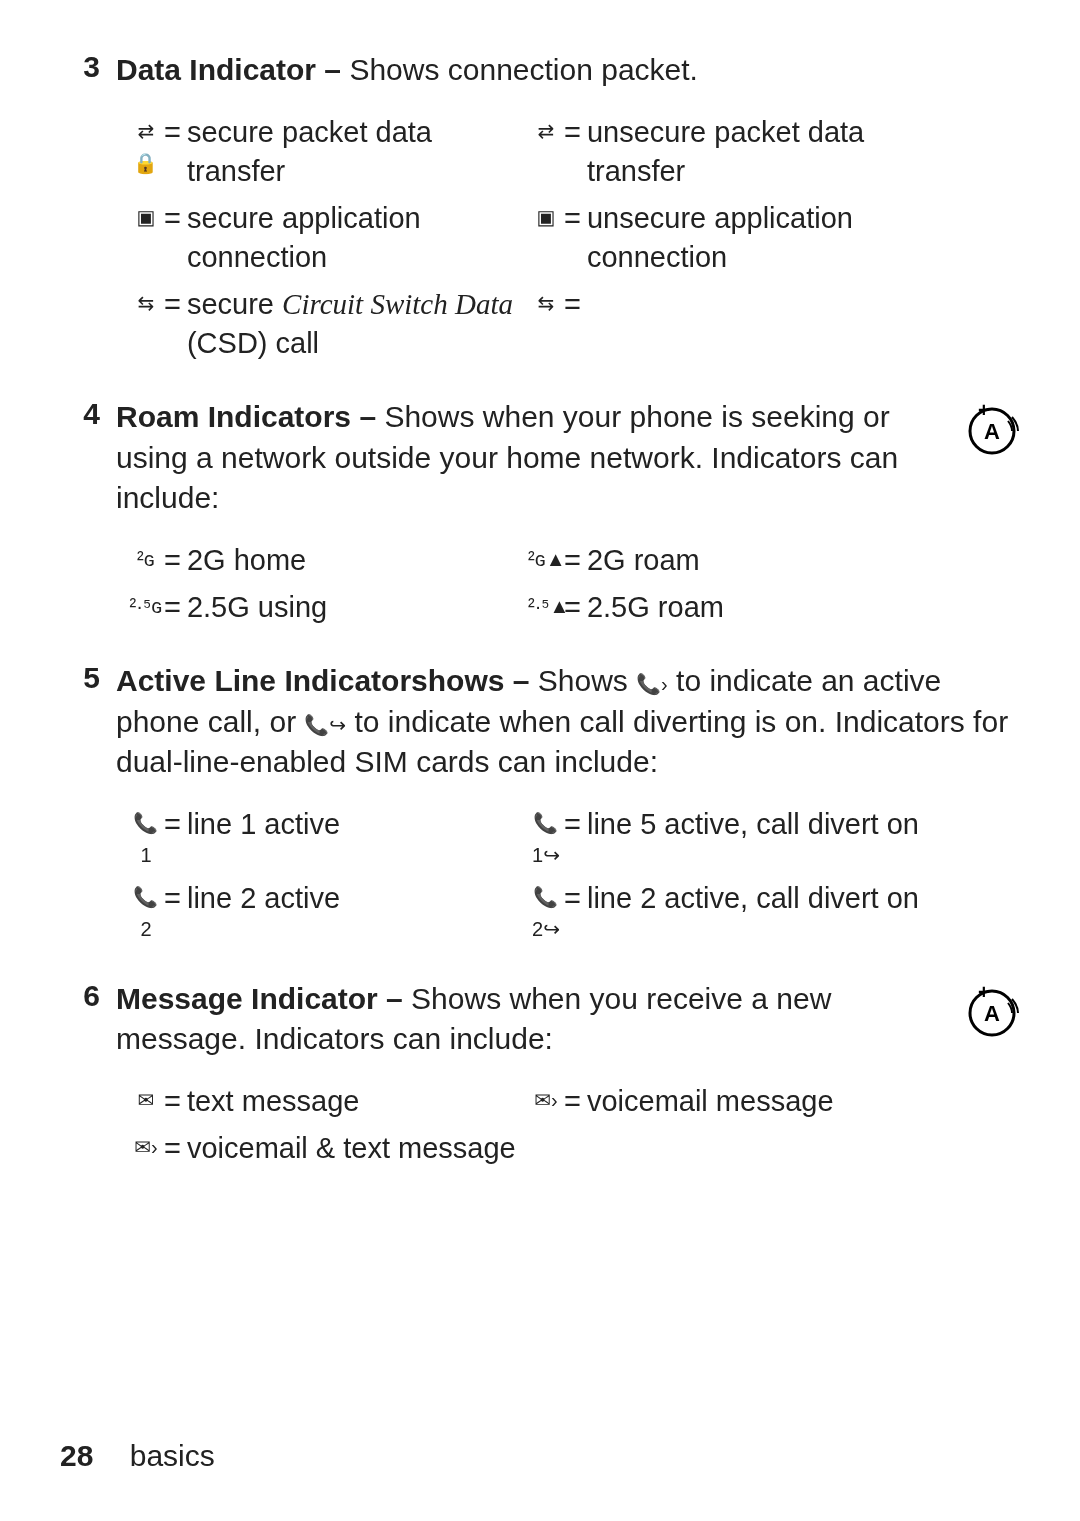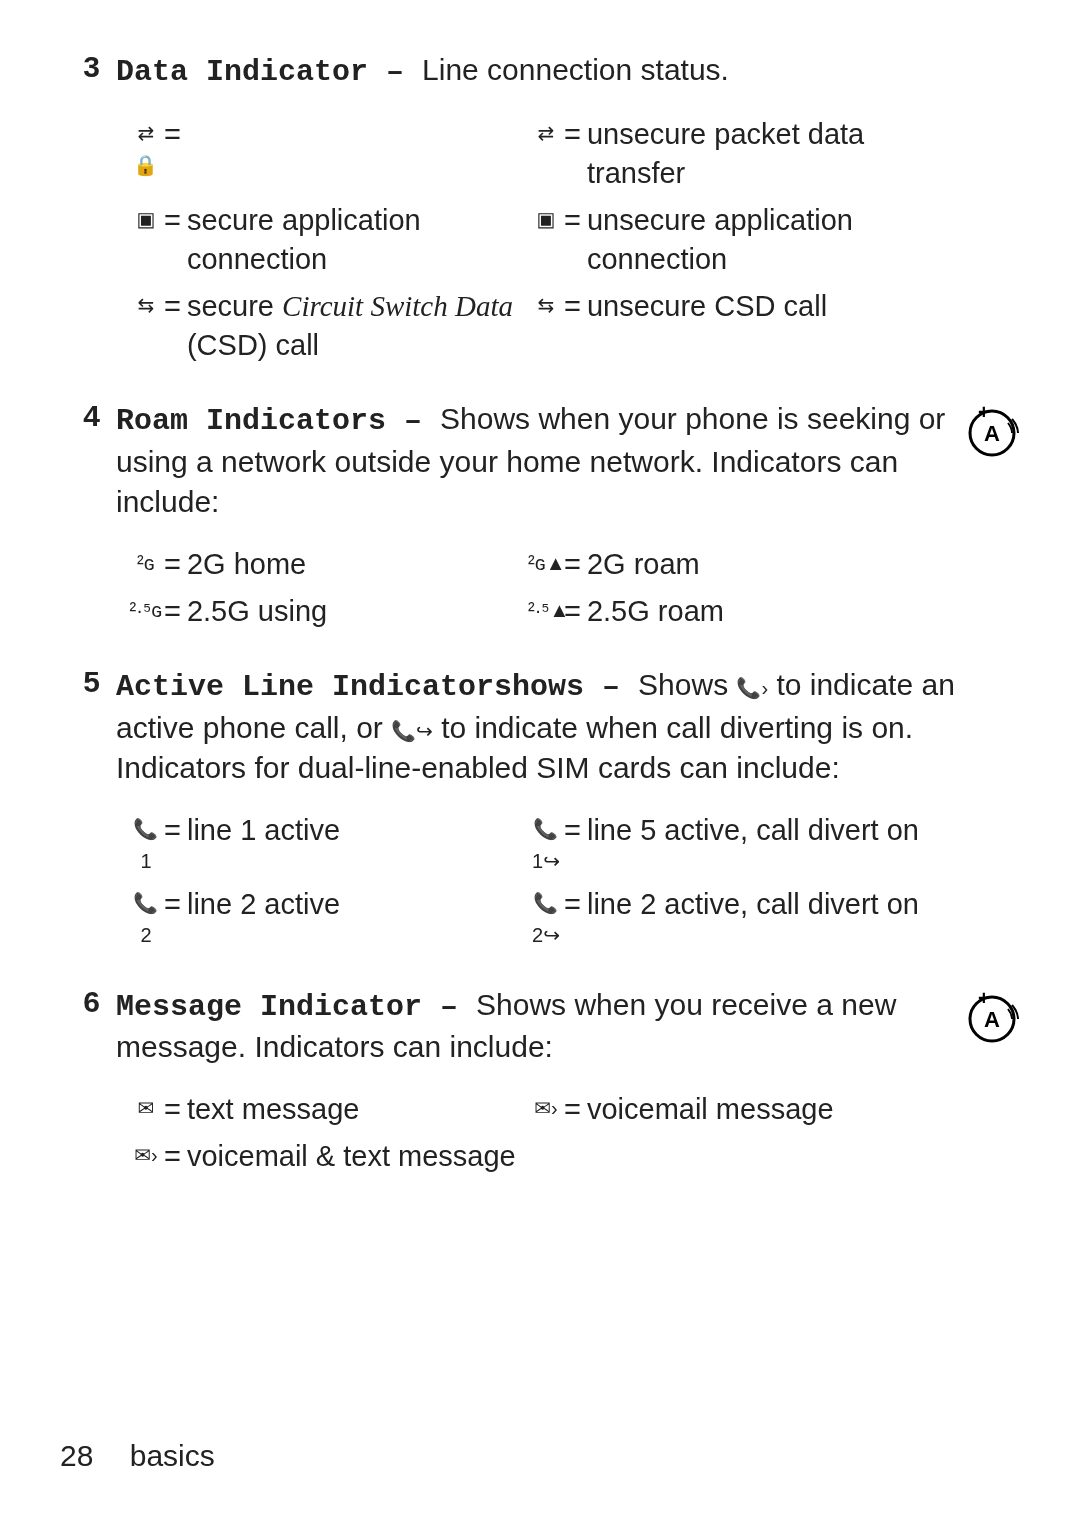--- a/index.html
+++ b/index.html
@@ -28,21 +28,20 @@
     text-align: right;
     padding-right: 16px;
   }
   .body {
     flex: 1;
     font-size: 30px;
     line-height: 1.35;
   }
   .body .heading {
     font-weight: bold;
-    font-family: Liberation Mono, monospace;
   }
   .tbl {
     margin-left: 68px;
     margin-top: 12px;
     margin-bottom: 30px;
   }
   .row {
     display: flex;
   }
   .cell {
@@ -68,48 +67,49 @@
   .txt {
     flex: 1;
   }
   em.it { font-style: italic; font-family: Liberation Serif, serif; }
   .footer {
     position: absolute;
     left: 60px;
     bottom: 48px;
     font-size: 30px;
   }
-  .footer .pg { font-weight: normal; margin-right: 28px; }
+  .footer .pg { font-weight: bold; margin-right: 28px; }
   .badge {
     float: right;
     margin-left: 12px;
     margin-top: 4px;
   }
   .badge svg { display: block; }
   .body-inner {
     padding-right: 10px;
   }
   .clearfix::after { content: ""; display: block; clear: both; }
 </style>
 </head>
 <body>
 
 <div class="page">
 
   <div class="item">
     <div class="num">3</div>
     <div class="body">
-      <span class="heading">Data Indicator – </span><span>Line connection status.</span>
+      <span class="heading">Data Indicator – </span><span>Shows connection packet.</span>
     </div>
   </div>
   <div class="tbl">
     <div class="row">
       <div class="cell left">
         <span class="sym">⇄🔒</span>
         <span class="eq">=</span>
+        <span class="txt">secure packet data transfer</span>
       </div>
       <div class="cell right">
         <span class="sym">⇄</span>
         <span class="eq">=</span>
         <span class="txt">unsecure packet data transfer</span>
       </div>
     </div>
     <div class="row">
       <div class="cell left">
         <span class="sym">▣</span>
@@ -124,21 +124,20 @@
     </div>
     <div class="row">
       <div class="cell left">
         <span class="sym">⇆</span>
         <span class="eq">=</span>
         <span class="txt" id="csd-left">secure <em class="it">Circuit Switch Data</em> (CSD) call</span>
       </div>
       <div class="cell right">
         <span class="sym">⇆</span>
         <span class="eq">=</span>
-        <span class="txt">unsecure CSD call</span>
       </div>
     </div>
   </div>
 
   <div class="item clearfix">
     <div class="num">4</div>
     <div class="body">
       <span class="badge">
         <svg width="56" height="56" viewBox="0 0 56 56">
           <circle cx="28" cy="30" r="22" fill="none" stroke="#000" stroke-width="3"></circle>

